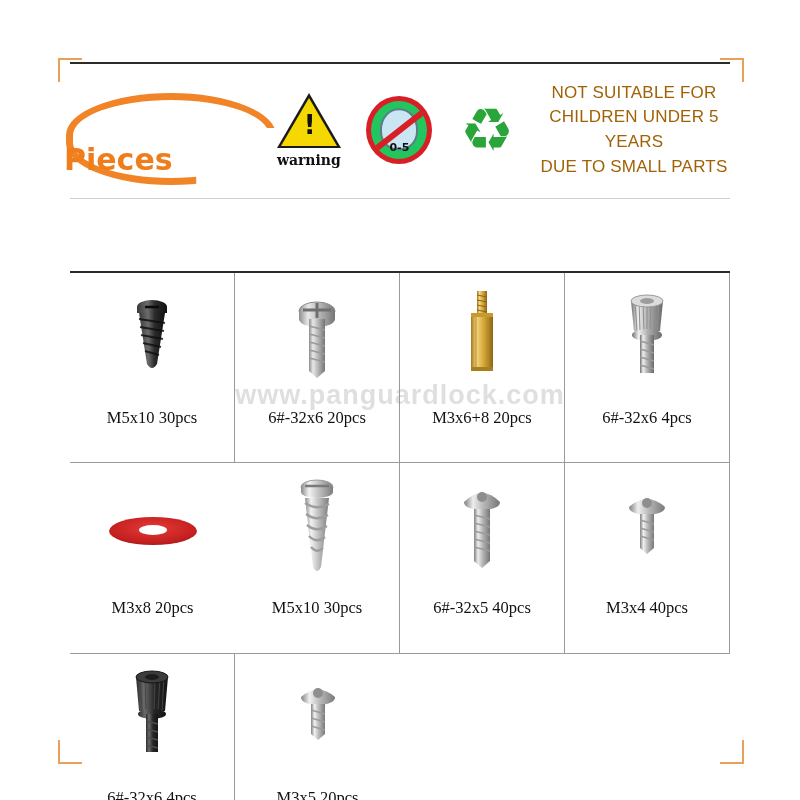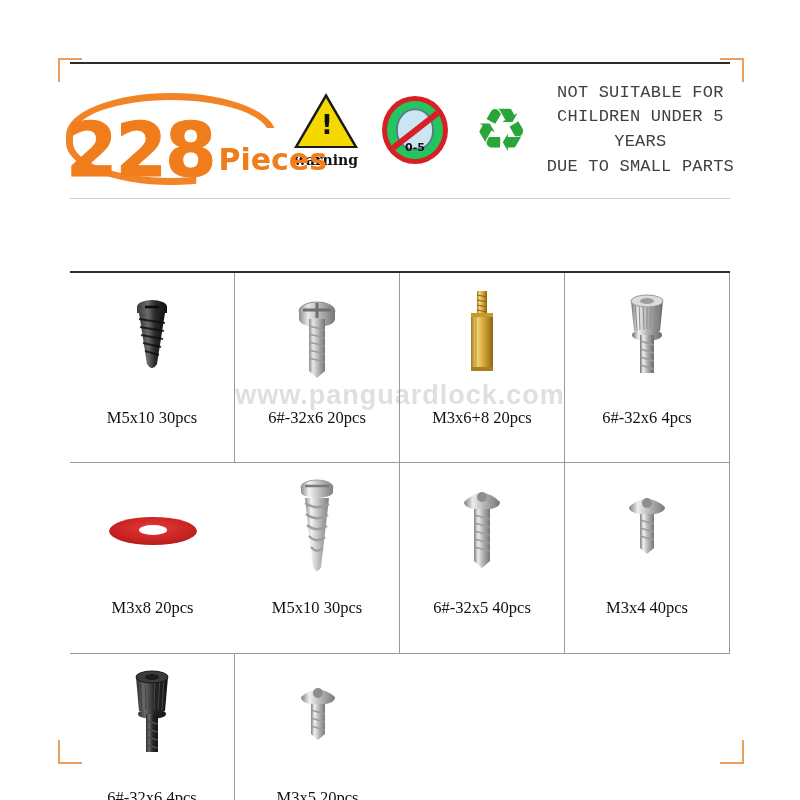--- a/index.html
+++ b/index.html
@@ -176,23 +176,23 @@
   }
   .recycle-glyph {
     font-size: 60px;
     line-height: 1;
     color: #2aa53a;
     font-family: "DejaVu Sans", sans-serif;
   }
 
   .notice {
     margin-left: 8px;
-    font-family: Liberation Mono, monospace;
+    font-family: Liberation Sans, sans-serif;
     font-size: 17px;
-    color: #404040;
+    color: #a16207;
     line-height: 1.45;
     text-align: center;
     letter-spacing: 0.2px;
   }
 
   
   .title-wrap {
     position: absolute;
     left: 60px;
     top: 205px;
@@ -288,21 +288,20 @@
   <div class="corner tr"></div>
   <div class="corner bl"></div>
   <div class="corner br"></div>
 
   <div class="rule rule-top"></div>
 
   <div class="header">
 
     <div class="count-block">
       <div class="count-swoosh"></div>
-      <div class="count-number">228</div>
       <div class="count-word">Pieces</div>
     </div>
 
     <div class="warn-block">
       <div class="warn-tri-border">
         <div class="warn-tri"></div>
       </div>
       <div class="warn-label">warning</div>
     </div>
 

